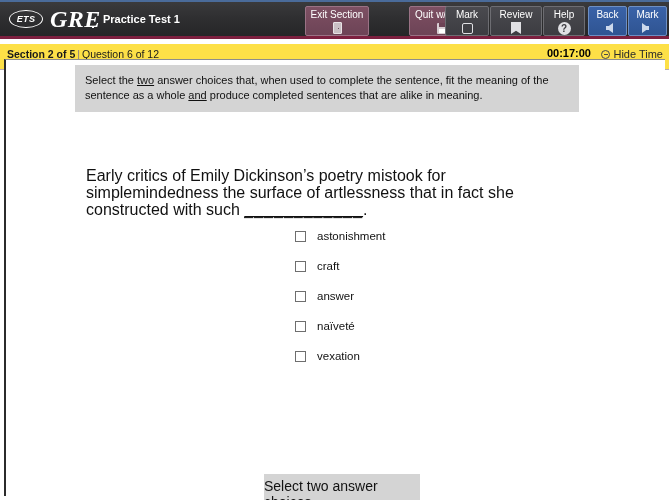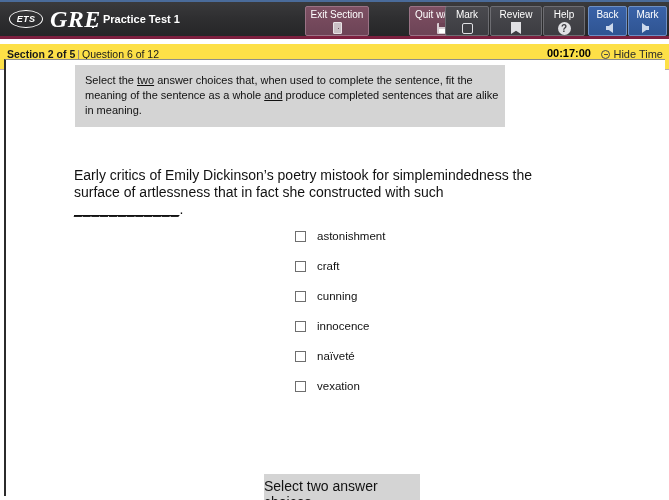--- a/index.html
+++ b/index.html
@@ -176,31 +176,31 @@
   .content {
     position: absolute; top: 59px; left: 4px;
     width: 661px; height: 437px;
     background: #ffffff;
     border-left: 2px solid #2b2b2b;
     border-top: 1px solid #8d8d8d;
   }
 
   .instructions {
     position: absolute; left: 69px; top: 5px;
-    width: 430px;
+    width: 504px;
     background: #d4d4d4;
     padding: 8px 2px 9px 10px;
     font-size: 11px; line-height: 15px; color: #111;
   }
   .instructions u { text-decoration: underline; }
 
   .question {
-    position: absolute; left: 68px; top: 107px;
+    position: absolute; left: 80px; top: 107px;
     width: 470px;
-    font-size: 14px; line-height: 17px; color: #111;
+    font-size: 16px; line-height: 17px; color: #111;
   }
   .blank-line { text-decoration: underline; letter-spacing: 1px; }
 
   .choices {
     position: absolute; left: 289px; top: 161px;
   }
   .choice-row {
     display: flex; align-items: center;
     height: 30px;
     cursor: pointer;
@@ -315,25 +315,21 @@
       <div class="choice-row">
         <span class="cbox"></span>
         <span class="choice-label">astonishment</span>
       </div>
       <div class="choice-row">
         <span class="cbox"></span>
         <span class="choice-label">craft</span>
       </div>
       <div class="choice-row">
         <span class="cbox"></span>
-        <span class="choice-label">cunning</span>
-      </div>
-      <div class="choice-row">
-        <span class="cbox"></span>
-        <span class="choice-label">innocence</span>
+        <span class="choice-label">answer</span>
       </div>
       <div class="choice-row">
         <span class="cbox"></span>
         <span class="choice-label">naïveté</span>
       </div>
       <div class="choice-row">
         <span class="cbox"></span>
         <span class="choice-label">vexation</span>
       </div>
     </div>

